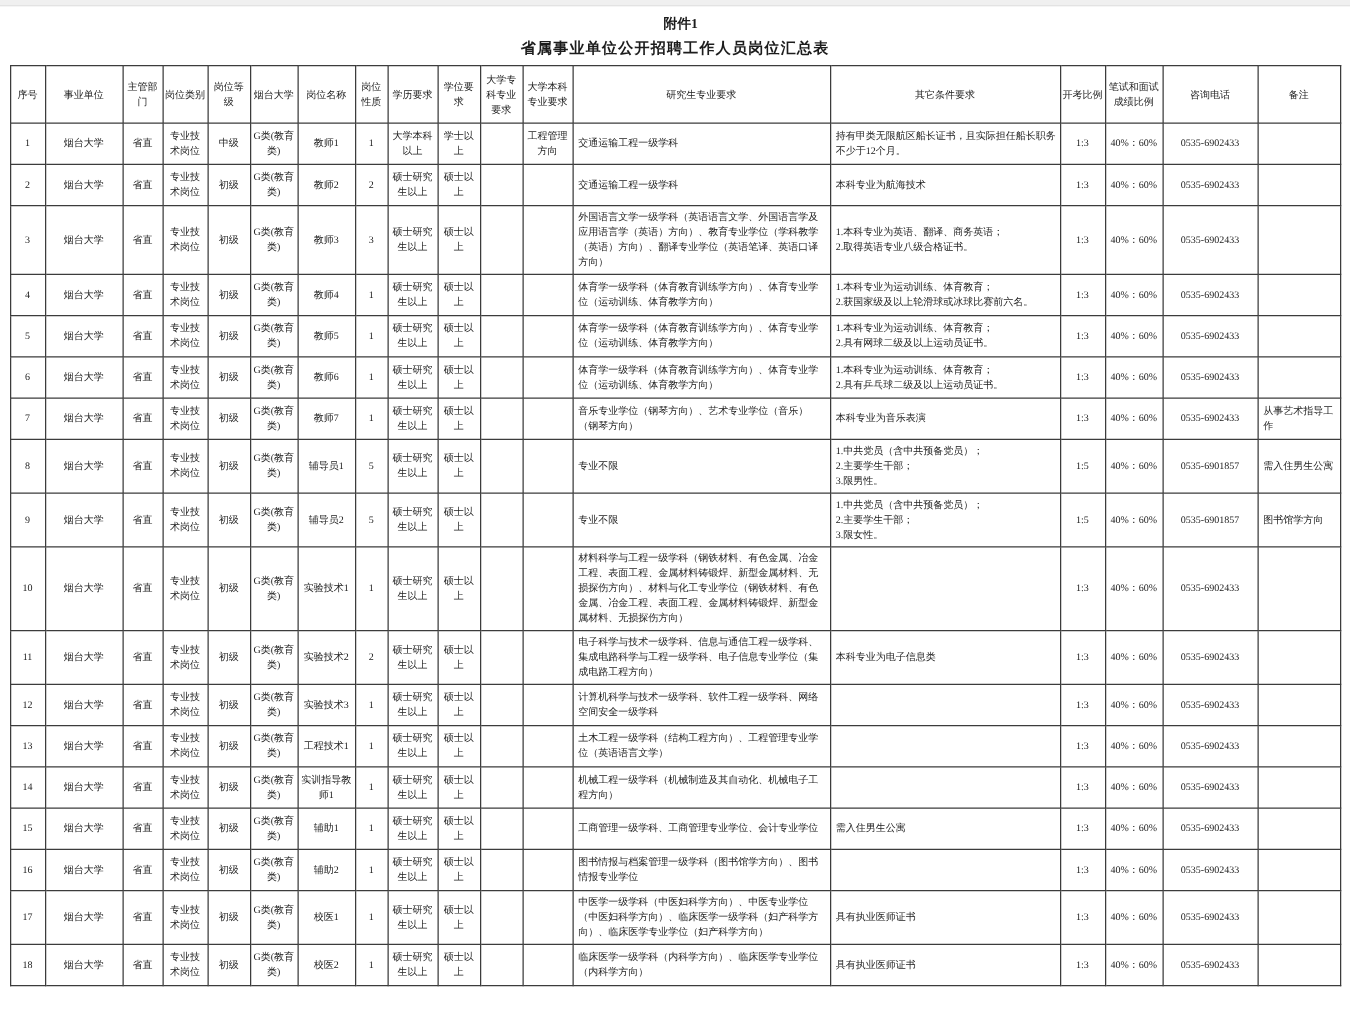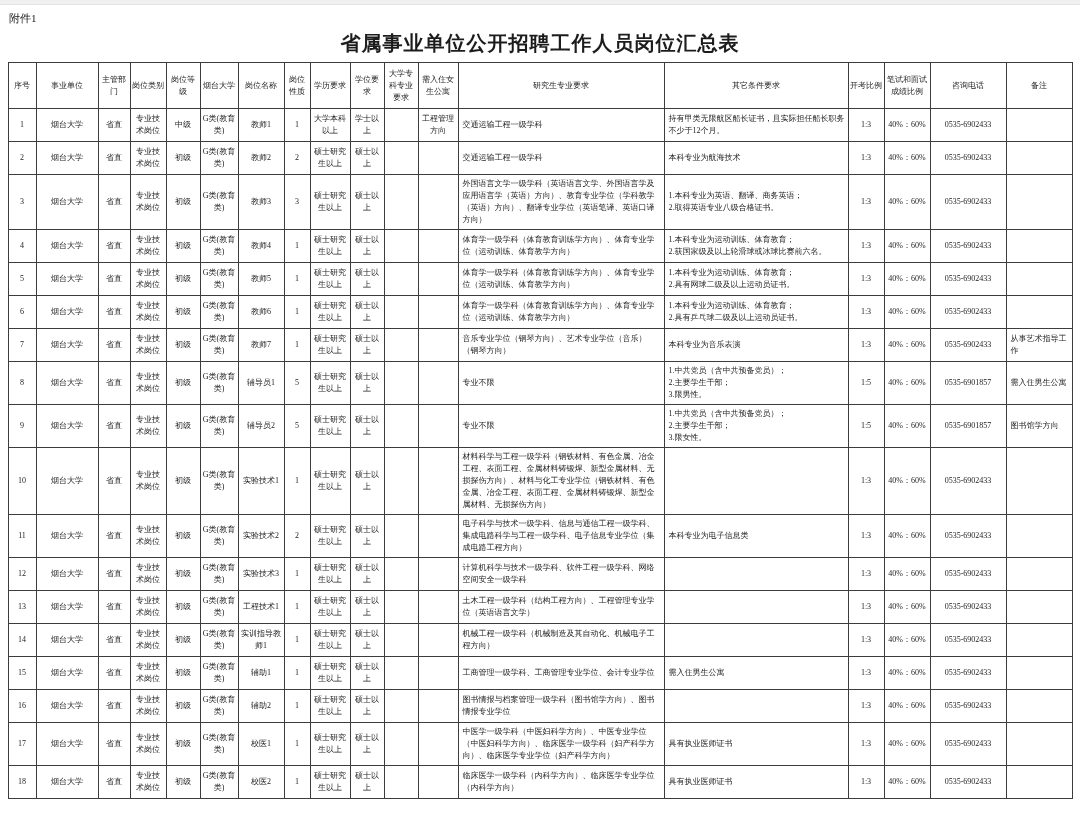--- a/index.html
+++ b/index.html
@@ -5,25 +5,25 @@
   * { box-sizing: border-box; margin: 0; padding: 0; }
   html, body { width: 1080px; background: #ffffff; }
   body {
     height: 815px;
     font-family: "Liberation Serif", "DejaVu Serif", serif;
     color: #1c1c1c;
     position: relative;
     overflow: hidden;
   }
   .top-edge { height: 5px; background: #f0f0f0; border-bottom: 1px solid #e3e3e3; }
-  .attachment { font-weight: normal; font-size: 11px; padding: 6px 0 0 9px; }
+  .attachment { font-weight: bold; font-size: 11px; padding: 6px 0 0 9px; text-align: center; }
   .title {
     text-align: center;
     font-weight: bold;
-    font-size: 20px;
+    font-size: 12px;
     letter-spacing: 1px;
     margin: 4px 0 5px 0;
   }
   table.jobs {
     border-collapse: collapse;
     table-layout: fixed;
     width: 1064px;
     margin: 0 auto;
   }
   table.jobs th, table.jobs td {
@@ -80,21 +80,21 @@
         <th>事业单位</th>
         <th>主管部门</th>
         <th>岗位类别</th>
         <th>岗位等级</th>
         <th>烟台大学</th>
         <th>岗位名称</th>
         <th>岗位性质</th>
         <th>学历要求</th>
         <th>学位要求</th>
         <th>大学专科专业要求</th>
-        <th>需入住女生公寓</th>
+        <th>大学本科专业要求</th>
         <th>研究生专业要求</th>
         <th>其它条件要求</th>
         <th>开考比例</th>
         <th>笔试和面试成绩比例</th>
         <th>咨询电话</th>
         <th>备注</th>
       </tr>
   </thead>
   <tbody id="table-body">
       <tr>

